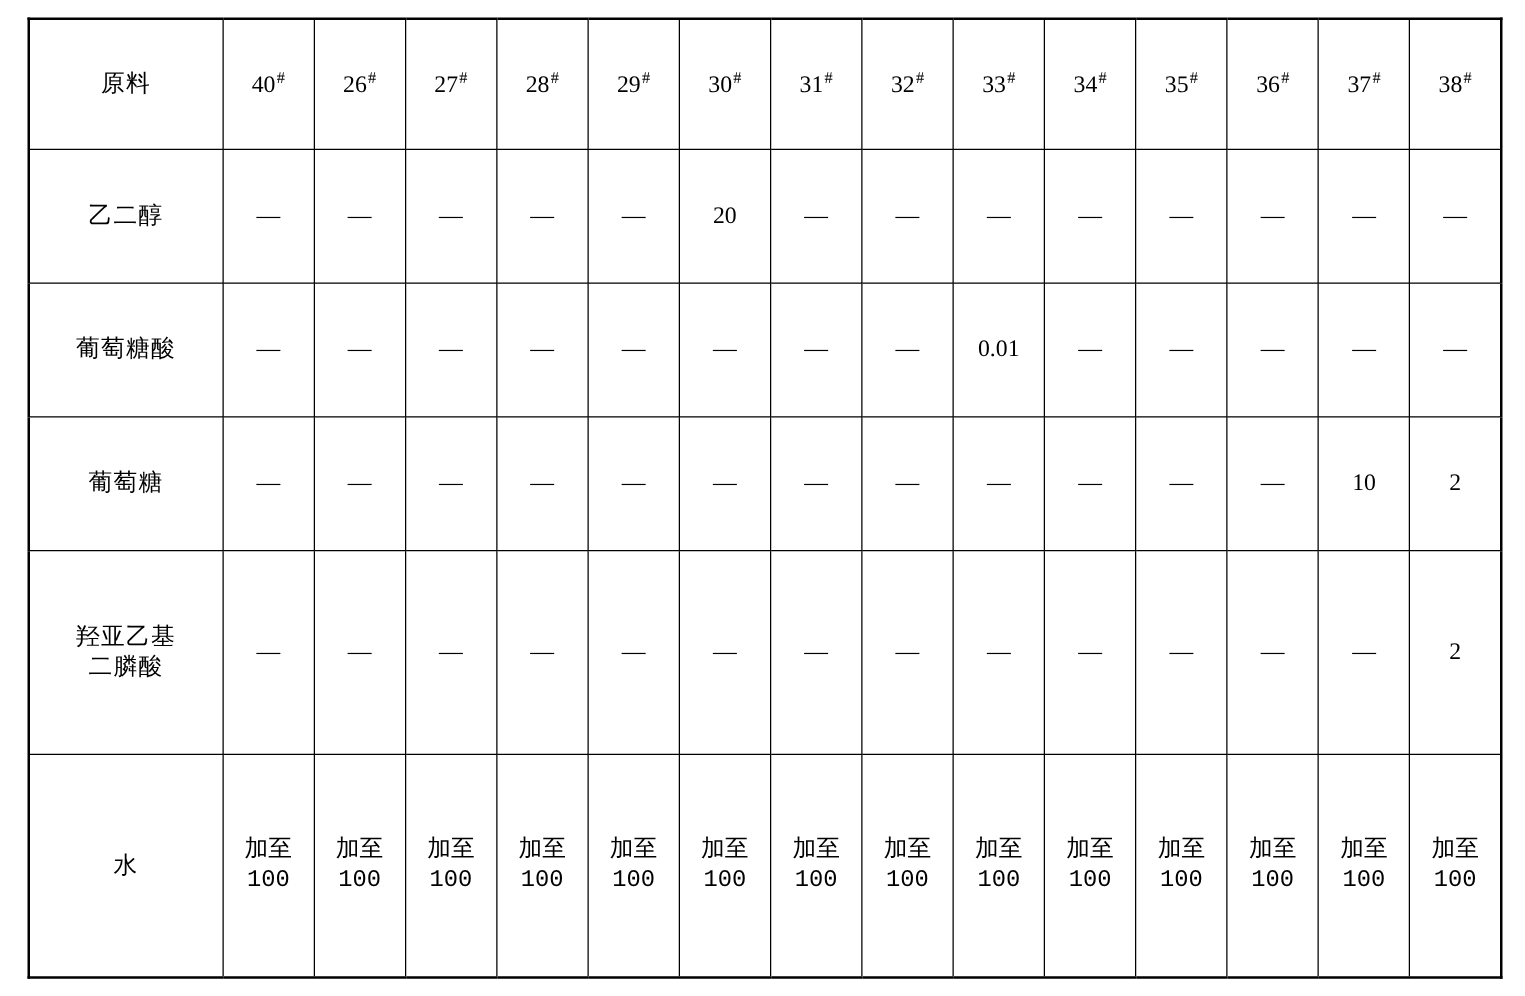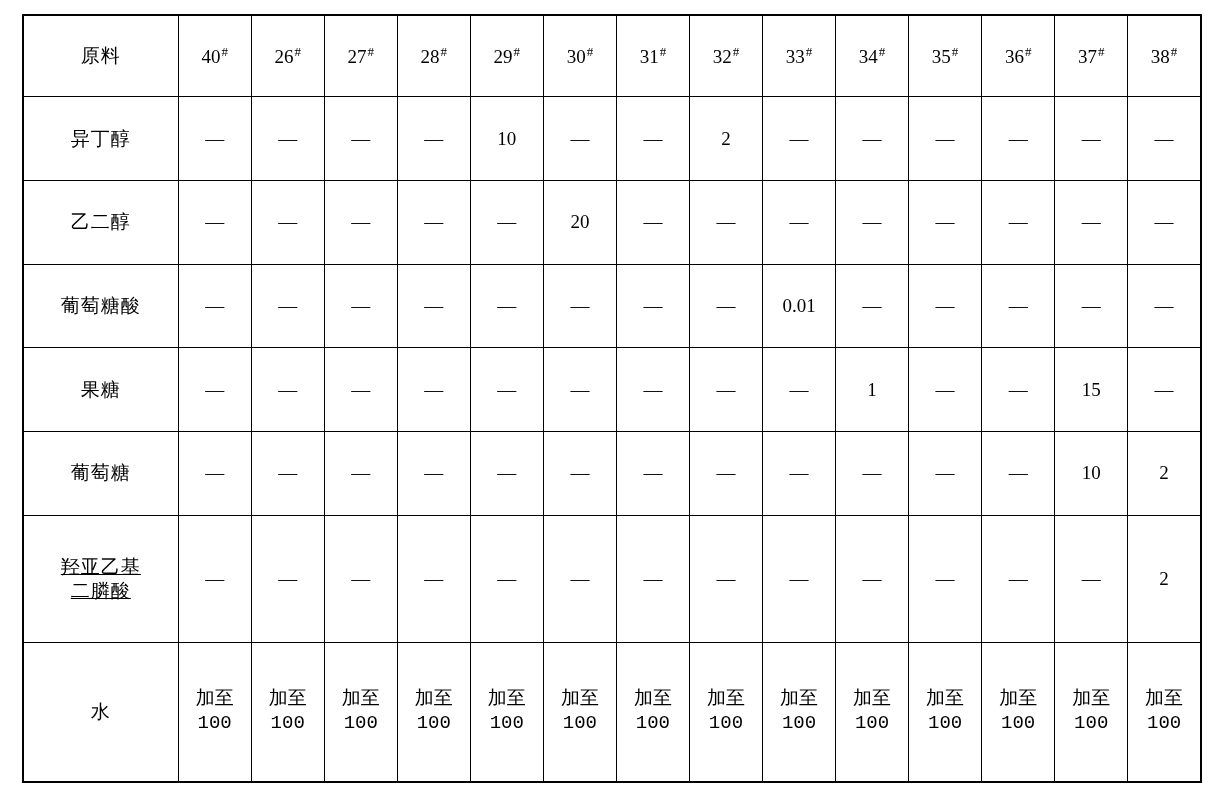--- a/index.html
+++ b/index.html
@@ -75,21 +75,20 @@
     font-family: "Liberation Serif", "DejaVu Serif", serif;
   }
   .dash {
     font-size: 19px;
     letter-spacing: 0;
   }
   .twoline {
     line-height: 1.35;
     font-size: 21px;
     letter-spacing: 1px;
-    text-decoration: underline;
   }
   .water-cell {
     line-height: 1.35;
     font-size: 19px;
   }
   .water-cell span { display: block; font-family: Liberation Mono, monospace; }
   tr.r-head td { height: 54px; }
   tr.r-normal td { height: 56px; }
   tr.r-tall td { height: 88px; }
   tr.r-water td { height: 96px; }
@@ -128,37 +127,20 @@
           <td class="colhead"><span>31</span><span class="sharp">#</span></td>
           <td class="colhead"><span>32</span><span class="sharp">#</span></td>
           <td class="colhead"><span>33</span><span class="sharp">#</span></td>
           <td class="colhead"><span>34</span><span class="sharp">#</span></td>
           <td class="colhead"><span>35</span><span class="sharp">#</span></td>
           <td class="colhead"><span>36</span><span class="sharp">#</span></td>
           <td class="colhead"><span>37</span><span class="sharp">#</span></td>
           <td class="colhead"><span>38</span><span class="sharp">#</span></td>
         </tr>
         <tr class="r-normal">
-          <td class="rowhead">异丁醇</td>
-          <td class="dash">—</td>
-          <td class="dash">—</td>
-          <td class="dash">—</td>
-          <td class="dash">—</td>
-          <td class="val">10</td>
-          <td class="dash">—</td>
-          <td class="dash">—</td>
-          <td class="val">2</td>
-          <td class="dash">—</td>
-          <td class="dash">—</td>
-          <td class="dash">—</td>
-          <td class="dash">—</td>
-          <td class="dash">—</td>
-          <td class="dash">—</td>
-        </tr>
-        <tr class="r-normal">
           <td class="rowhead">乙二醇</td>
           <td class="dash">—</td>
           <td class="dash">—</td>
           <td class="dash">—</td>
           <td class="dash">—</td>
           <td class="dash">—</td>
           <td class="val">20</td>
           <td class="dash">—</td>
           <td class="dash">—</td>
           <td class="dash">—</td>
@@ -176,37 +158,20 @@
           <td class="dash">—</td>
           <td class="dash">—</td>
           <td class="dash">—</td>
           <td class="dash">—</td>
           <td class="dash">—</td>
           <td class="val">0.01</td>
           <td class="dash">—</td>
           <td class="dash">—</td>
           <td class="dash">—</td>
           <td class="dash">—</td>
-          <td class="dash">—</td>
-        </tr>
-        <tr class="r-normal">
-          <td class="rowhead">果糖</td>
-          <td class="dash">—</td>
-          <td class="dash">—</td>
-          <td class="dash">—</td>
-          <td class="dash">—</td>
-          <td class="dash">—</td>
-          <td class="dash">—</td>
-          <td class="dash">—</td>
-          <td class="dash">—</td>
-          <td class="dash">—</td>
-          <td class="val">1</td>
-          <td class="dash">—</td>
-          <td class="dash">—</td>
-          <td class="val">15</td>
           <td class="dash">—</td>
         </tr>
         <tr class="r-normal">
           <td class="rowhead">葡萄糖</td>
           <td class="dash">—</td>
           <td class="dash">—</td>
           <td class="dash">—</td>
           <td class="dash">—</td>
           <td class="dash">—</td>
           <td class="dash">—</td>

